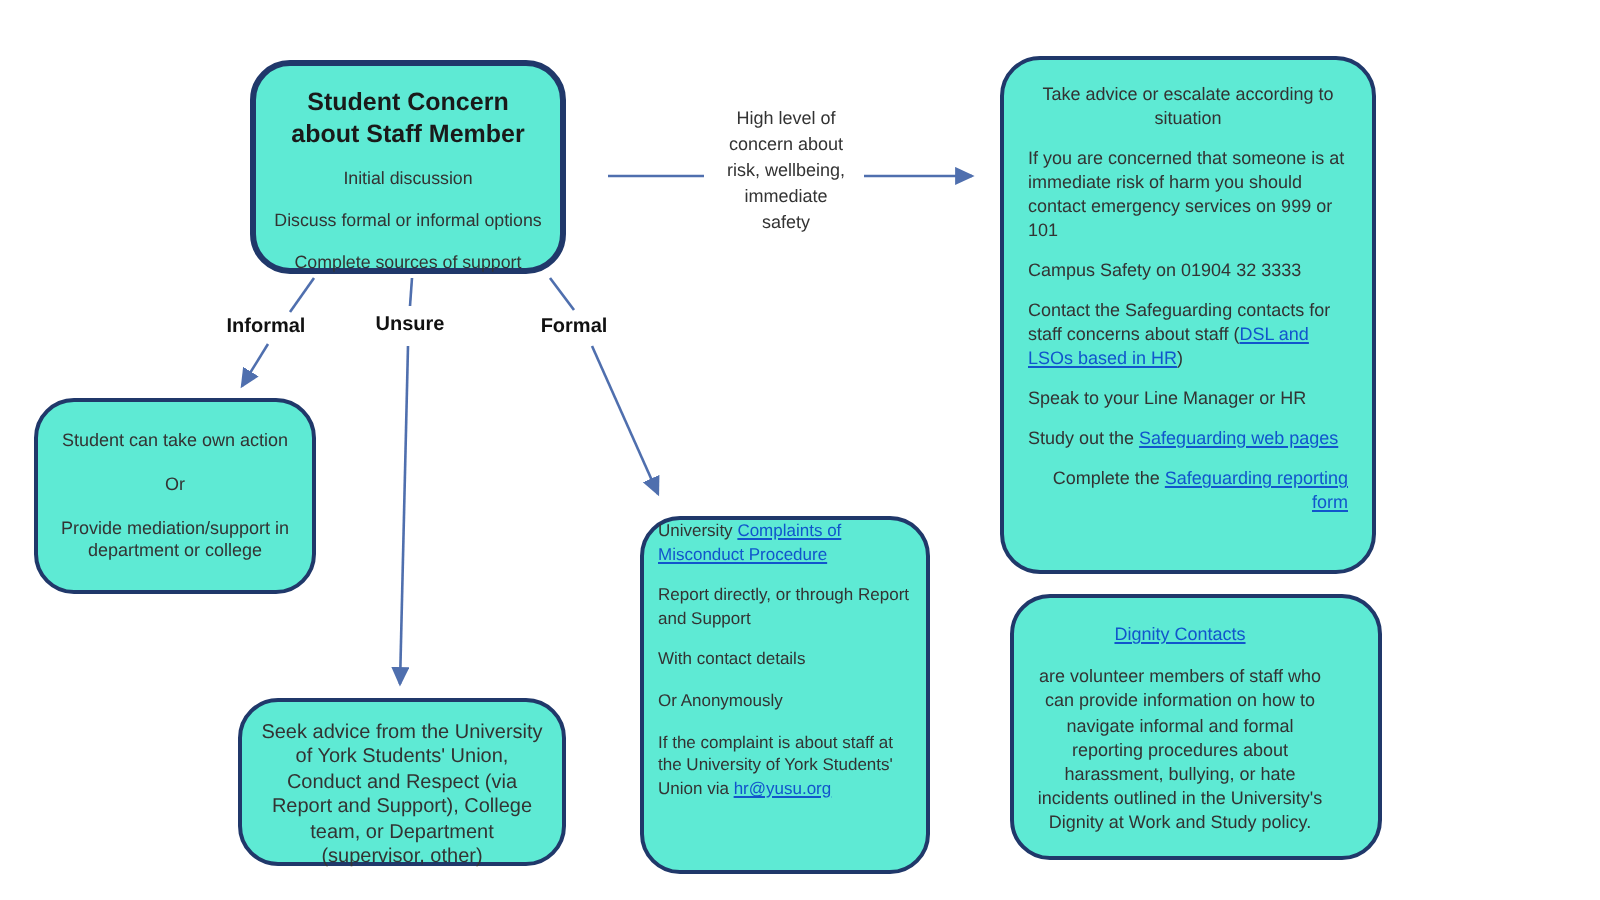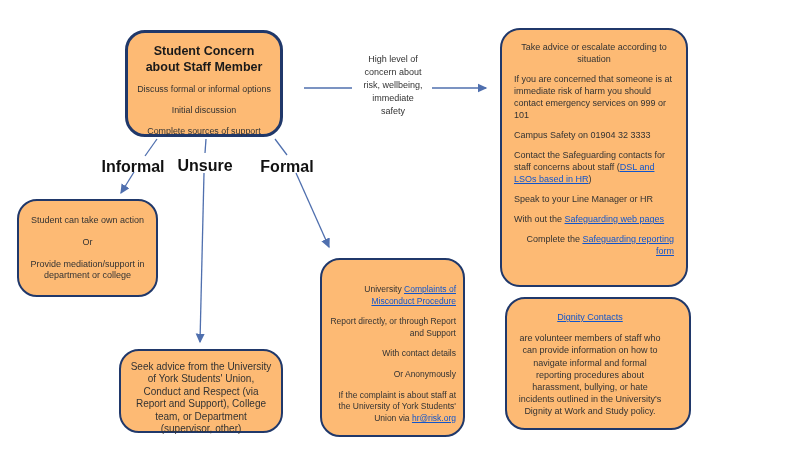--- a/index.html
+++ b/index.html
@@ -1,51 +1,51 @@
 <!DOCTYPE html>
 <html><head>
 <meta charset="utf-8">
 <style>
   html,body{margin:0;padding:0;}
   body{background:#e9e9e9;font-family:"Liberation Sans","DejaVu Sans",sans-serif;}
   .canvas{position:relative;width:800px;height:450px;background:#ffffff;overflow:hidden;}
-  .box{position:absolute;box-sizing:border-box;background:#fdba74;border:2.5px solid #20386a;border-radius:20px;color:#333;}
+  .box{position:absolute;box-sizing:border-box;background:#5eead4;border:2.5px solid #20386a;border-radius:20px;color:#333;}
   .box p{margin:0;}
   .center{text-align:center;}
   .left{text-align:left;}
   a.lnk, .lnk{color:#1155cc;text-decoration:underline;cursor:pointer;}
 
   
   .main-box{left:125px;top:30px;width:158px;height:107px;border-width:3px;padding:10px 5px;text-align:center;}
   .main-box .title{font-weight:bold;font-size:12.5px;line-height:16px;color:#1a1a1a;white-space:pre-line;margin-bottom:9px;}
   .main-box .line{font-size:8.9px;line-height:11px;margin:0 0 10px 0;}
 
   
   .flow-label{position:absolute;left:350px;top:53px;width:86px;text-align:center;font-size:9px;line-height:13px;color:#333;white-space:pre-line;}
 
   
-  .branch-label{position:absolute;width:64px;text-align:center;font-weight:bold;font-size:16px;color:#111;}
+  .branch-label{position:absolute;width:64px;text-align:center;font-weight:bold;font-size:10px;color:#111;}
   .lbl-informal{left:101px;top:158px;}
   .lbl-unsure{left:173px;top:157px;}
   .lbl-formal{left:255px;top:158px;}
 
   
   .escalate-box{left:500px;top:28px;width:188px;height:259px;padding:11px 12px;font-size:9px;line-height:12px;}
   .escalate-box p{margin:0 0 8px 0;}
   .escalate-box p:last-child{margin-bottom:16px;text-align:right;}
 
   
   .own-action-box{left:17px;top:199px;width:141px;height:98px;padding:14px 10px;text-align:center;font-size:9px;line-height:11px;}
   .own-action-box p{margin:0 0 11px 0;}
 
   
   .seek-advice-box{left:119px;top:349px;width:164px;height:84px;padding:10px 8px;text-align:center;font-size:10px;line-height:12.4px;}
 
   
-  .complaints-box{left:320px;top:258px;width:145px;height:179px;padding:24px 7px;text-align:right;font-size:8.5px;line-height:11.6px;}
+  .complaints-box{left:320px;top:258px;width:145px;height:179px;padding:0 7px;text-align:left;font-size:8.5px;line-height:11.6px;}
   .complaints-box p{margin:0 0 9px 0;}
   .complaints-box p:last-child{margin-bottom:0;}
 
   
   .dignity-box{left:505px;top:297px;width:186px;height:133px;padding:12px 10px;text-align:center;font-size:9px;line-height:12.2px;}
   .dignity-box p{margin:0 16px 9px 0;}
 
   svg.arrows{position:absolute;left:0;top:0;width:800px;height:450px;pointer-events:none;}
 </style>
 </head>
@@ -67,61 +67,61 @@
       <line x1="206" y1="139" x2="205" y2="153"></line>
       <line x1="204" y1="173" x2="200" y2="342" marker-end="url(#ah)"></line>
       <line x1="275" y1="139" x2="287" y2="155"></line>
       <line x1="296" y1="173" x2="329" y2="247" marker-end="url(#ah)"></line>
     </g>
   </svg>
 
   <div class="box main-box">
     <div class="title">Student Concern
 about Staff Member</div>
+    <p class="line">Initial discussion</p>
     <p class="line">Discuss formal or informal options</p>
-    <p class="line">Initial discussion</p>
     <p class="line">Complete sources of support</p>
   </div>
 
   <div class="flow-label">High level of
 concern about
 risk, wellbeing,
 immediate
 safety</div>
 
   <div class="branch-label lbl-informal">Informal</div>
   <div class="branch-label lbl-unsure">Unsure</div>
   <div class="branch-label lbl-formal">Formal</div>
 
   <div class="box escalate-box">
     <p class="center"><span>Take advice or escalate according to situation</span></p>
     <p class="left"><span>If you are concerned that someone is at immediate risk of harm you should contact emergency services on 999 or 101</span></p>
     <p class="left"><span>Campus Safety on 01904 32 3333</span></p>
     <p class="left"><span>Contact the Safeguarding contacts for staff concerns about staff (</span><a class="lnk" href="#">DSL and LSOs based in HR</a><span>)</span></p>
     <p class="left"><span>Speak to your Line Manager or HR</span></p>
-    <p class="left"><span>With out the </span><a class="lnk" href="#">Safeguarding web pages</a></p>
+    <p class="left"><span>Study out the </span><a class="lnk" href="#">Safeguarding web pages</a></p>
     <p class="left"><span>Complete the </span><a class="lnk" href="#">Safeguarding reporting form</a></p>
   </div>
 
   <div class="box own-action-box">
     <p>Student can take own action</p>
     <p>Or</p>
     <p>Provide mediation/support in department or college</p>
   </div>
 
   <div class="box seek-advice-box">
     <p>Seek advice from the University of York Students' Union, Conduct and Respect (via Report and Support), College team, or Department (supervisor, other)</p>
   </div>
 
   <div class="box complaints-box">
     <p><span>University </span><a class="lnk" href="#">Complaints of Misconduct Procedure</a></p>
     <p><span>Report directly, or through Report and Support</span></p>
     <p><span>With contact details</span></p>
     <p><span>Or Anonymously</span></p>
-    <p><span>If the complaint is about staff at the University of York Students' Union via </span><a class="lnk" href="#">hr@risk.org</a></p>
+    <p><span>If the complaint is about staff at the University of York Students' Union via </span><a class="lnk" href="#">hr@yusu.org</a></p>
   </div>
 
   <div class="box dignity-box">
     <p><a class="lnk" href="#">Dignity Contacts</a></p>
     <p><span>are volunteer members of staff who can provide information on how to navigate informal and formal reporting procedures about harassment, bullying, or hate incidents outlined in the University's Dignity at Work and Study policy.</span></p>
   </div>
 
 </div>
 
 </body></html>

